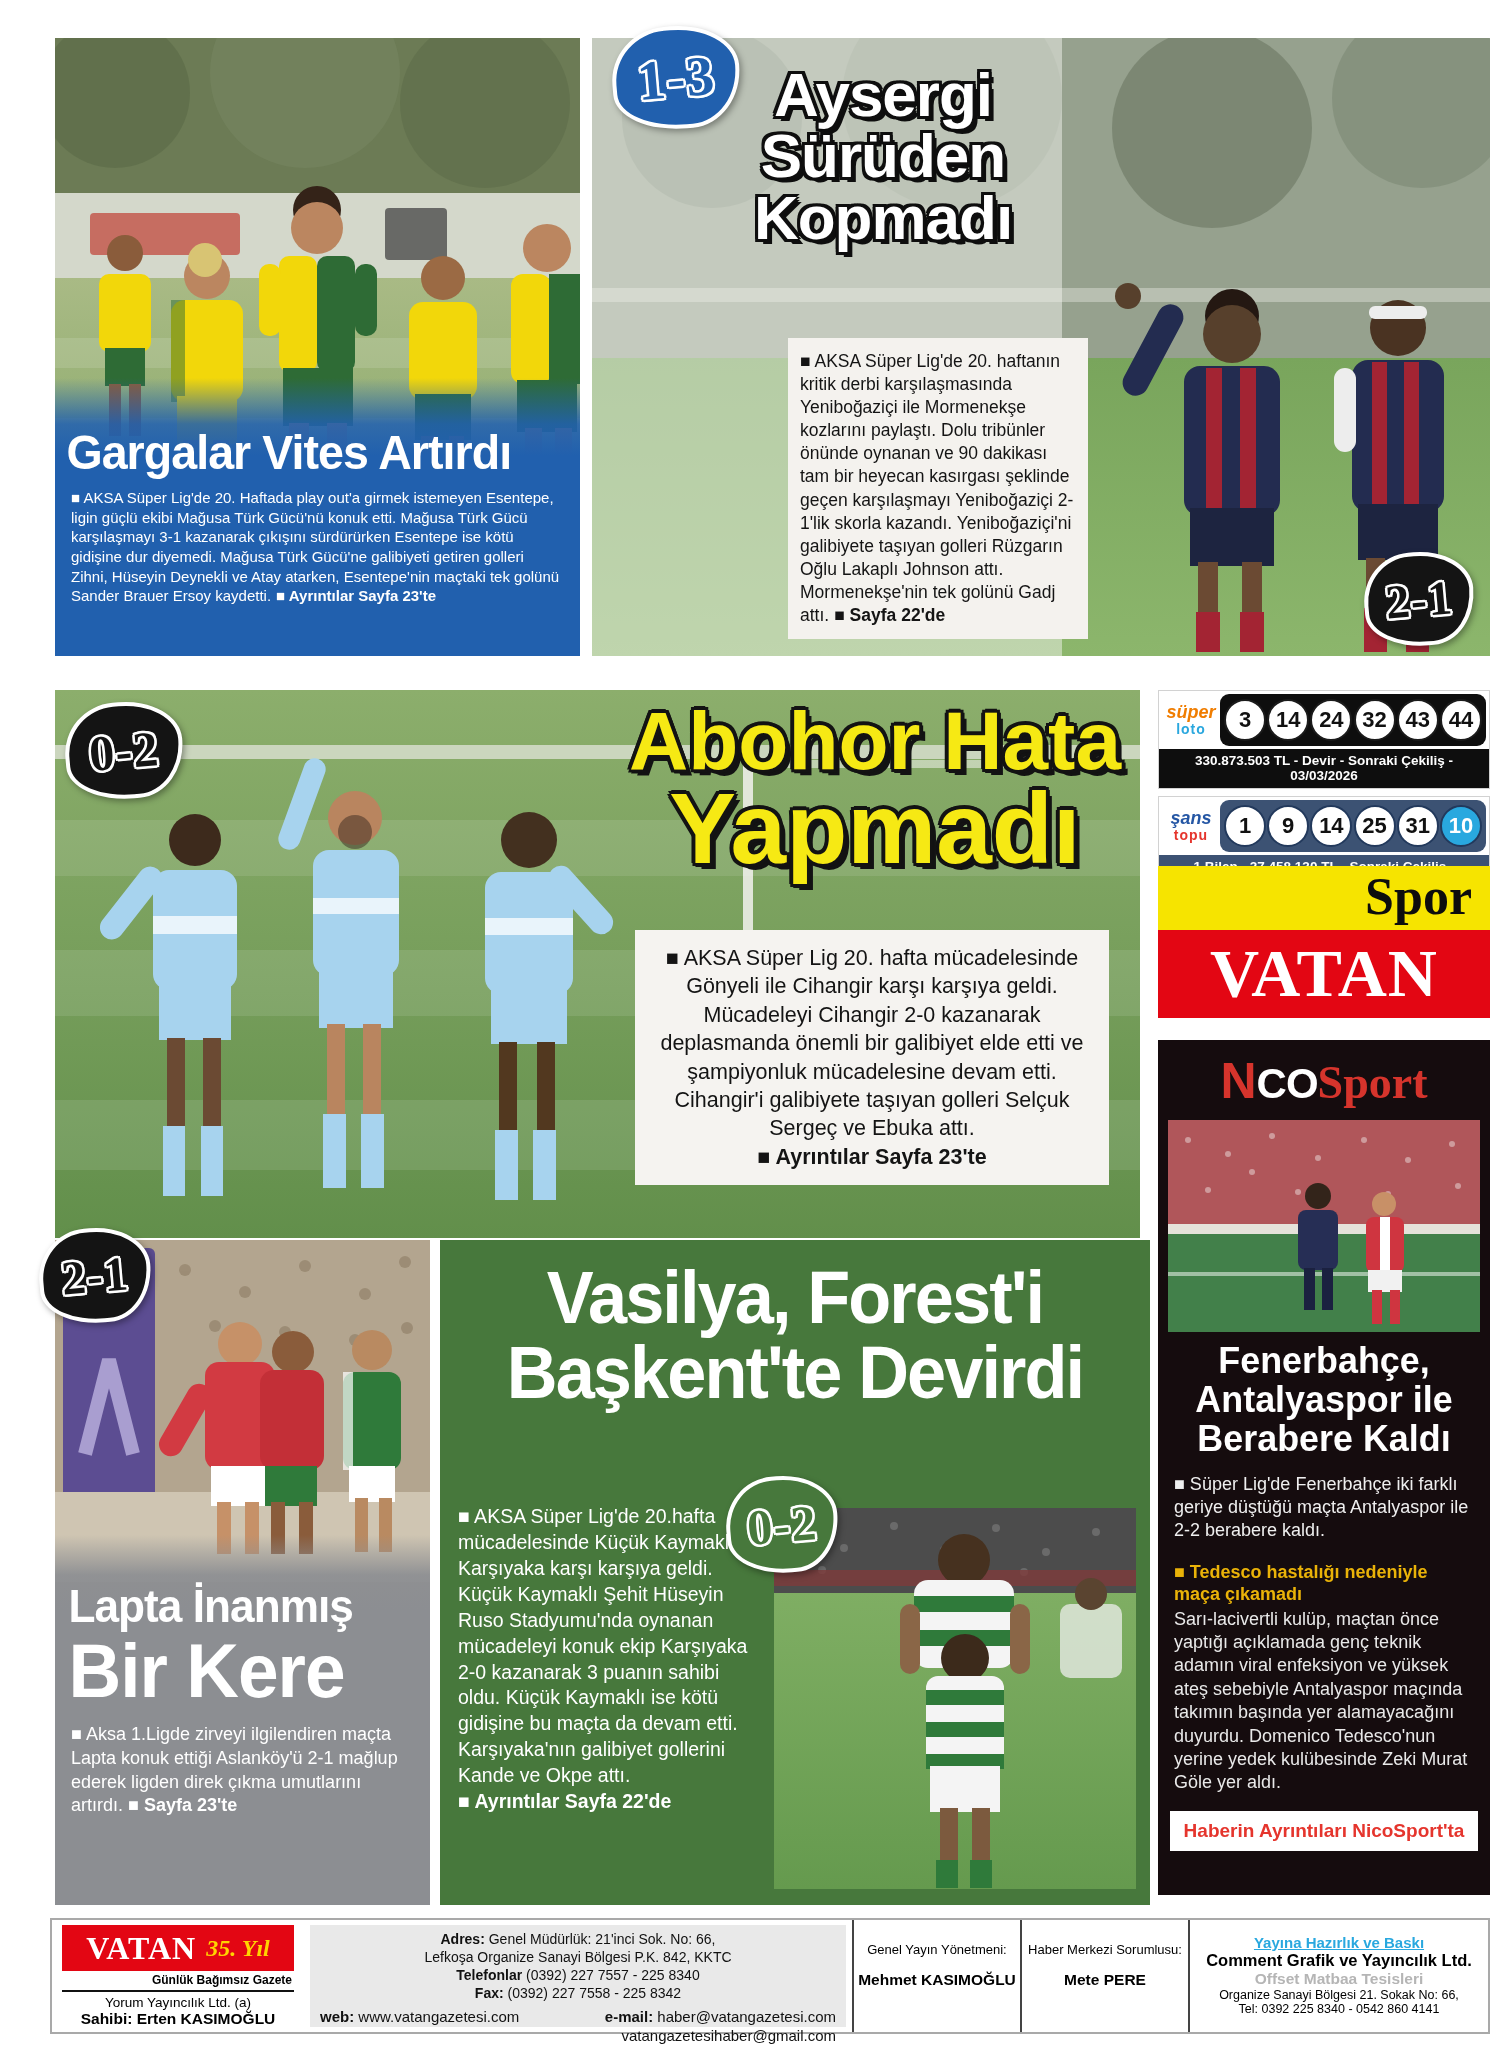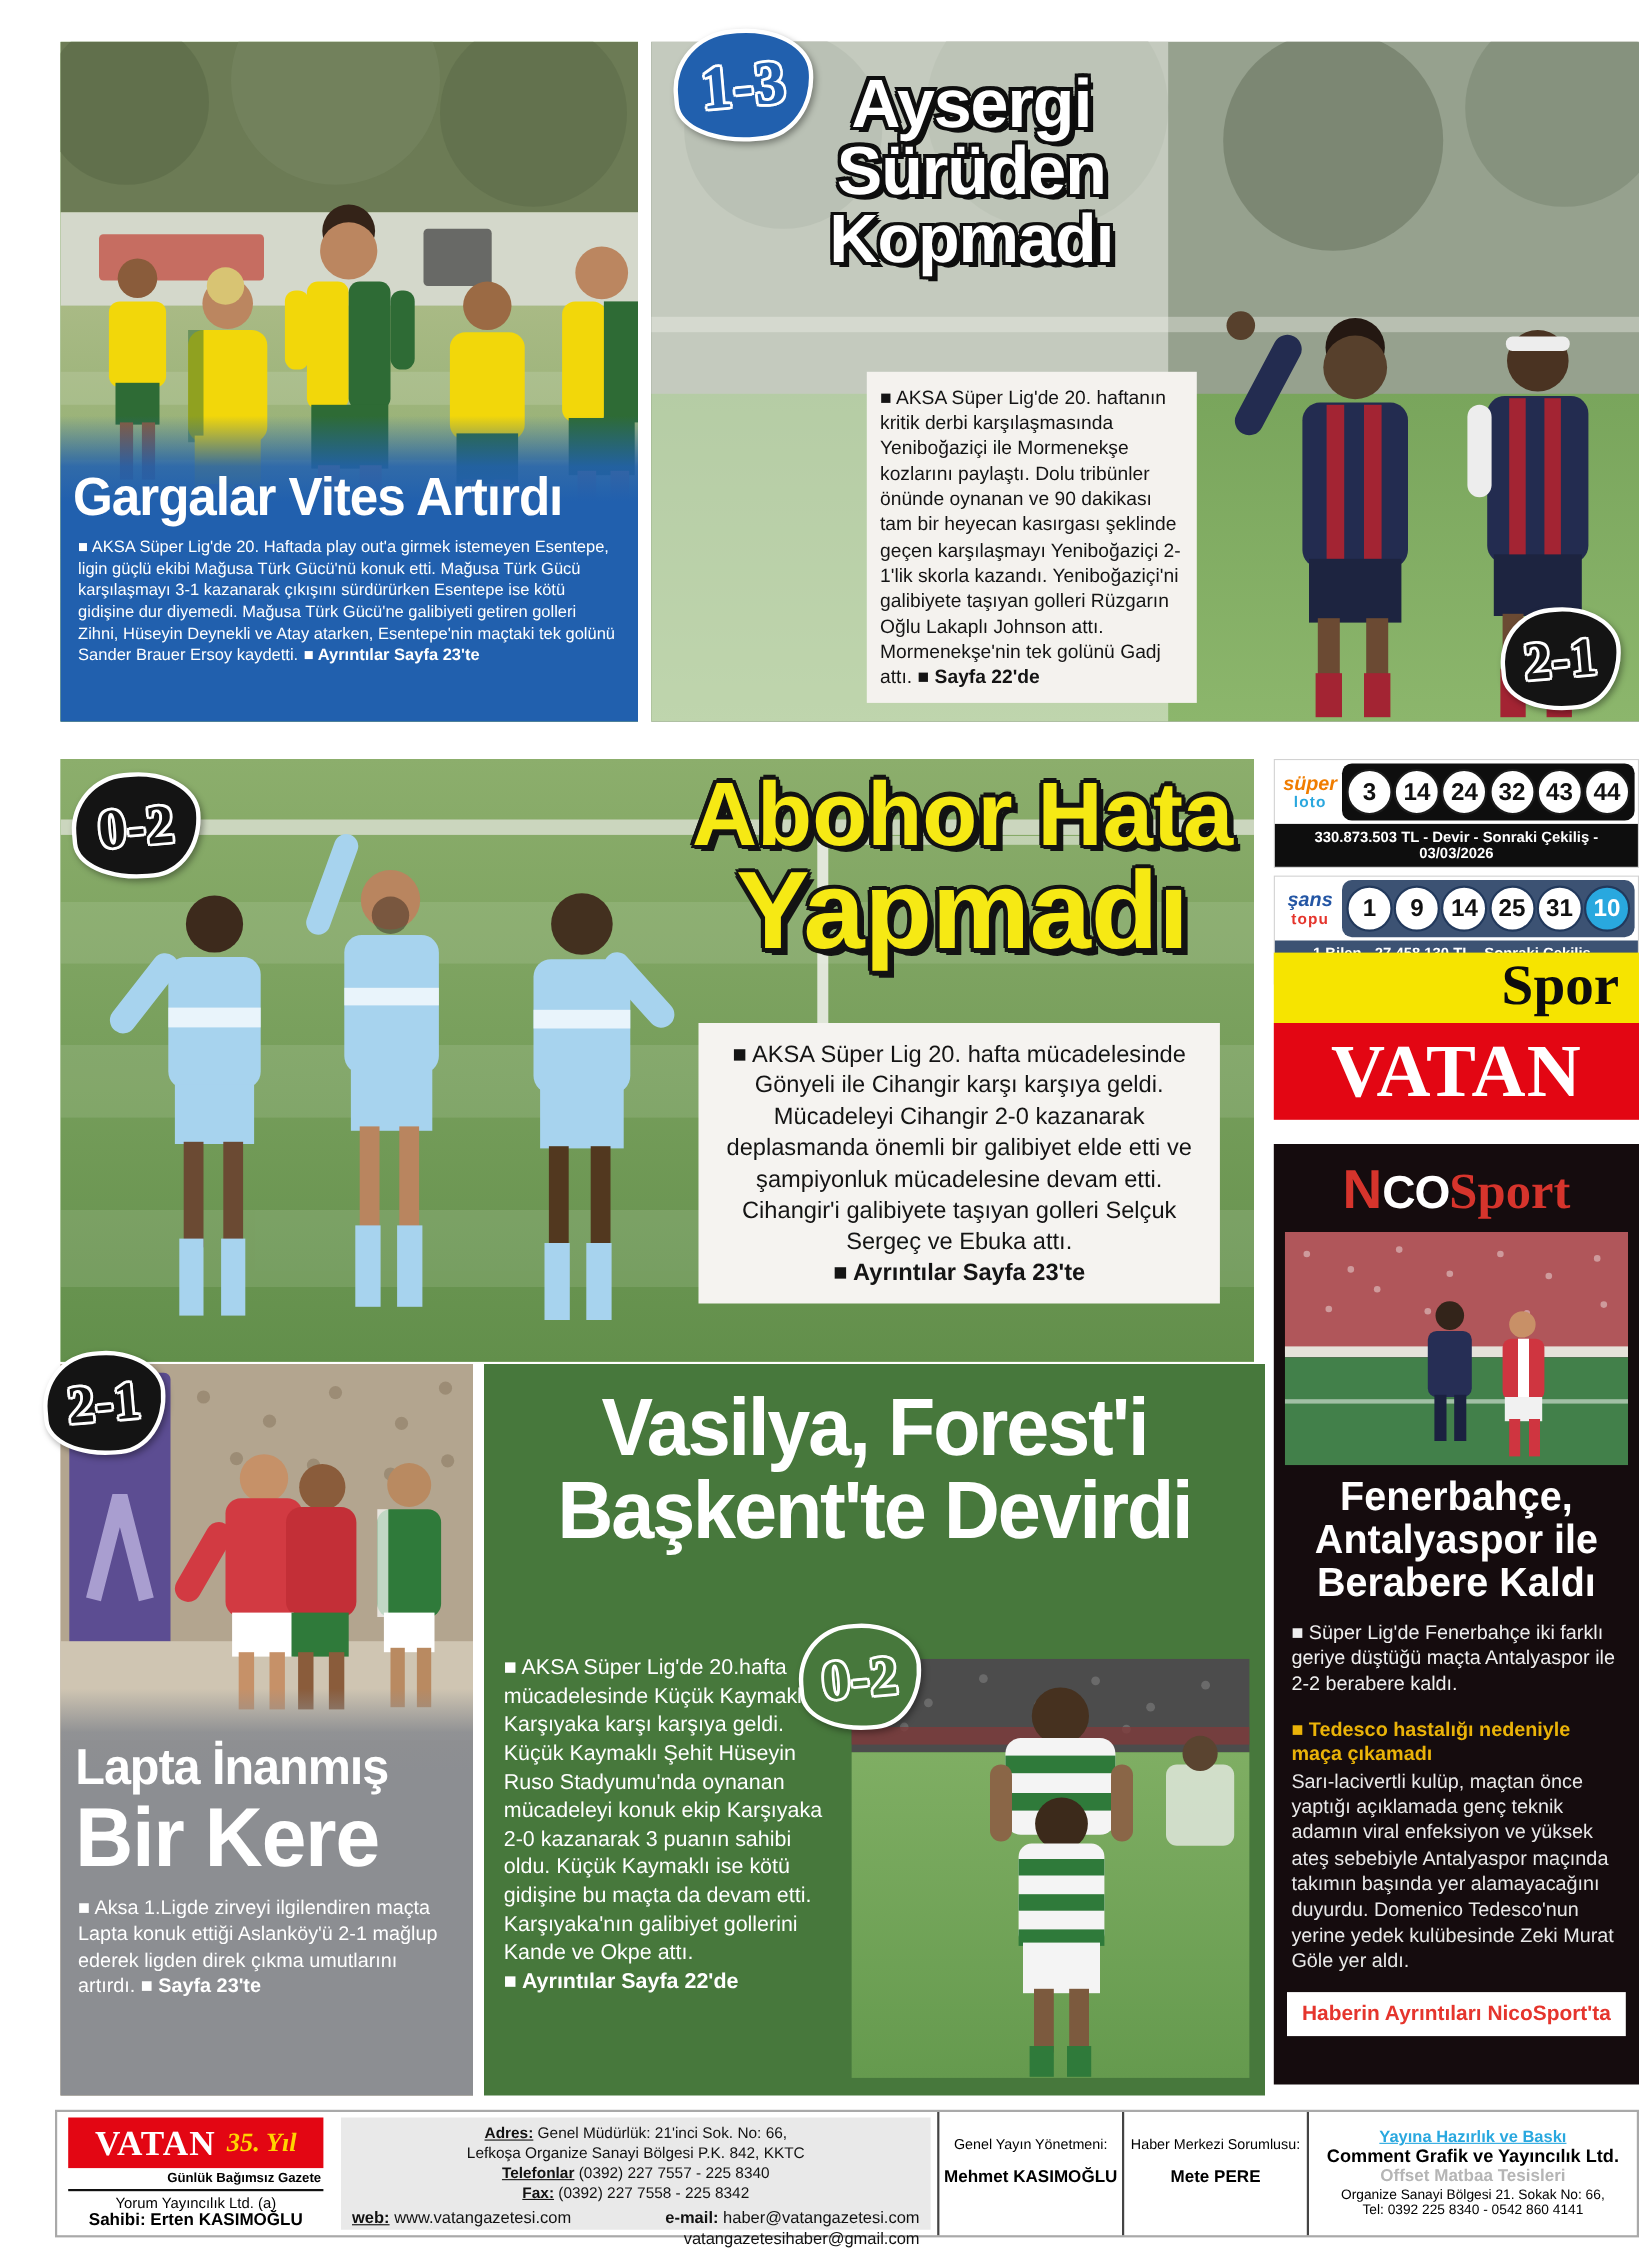--- a/index.html
+++ b/index.html
@@ -141,21 +141,21 @@
   .f-logo .vat { color:#fff; font-family:"Liberation Serif", serif; font-weight:bold; font-size:32px;
                  letter-spacing:1px; }
   .f-logo .yr  { color:#ffd400; font-family:"Liberation Serif", serif; font-style:italic;
                  font-weight:bold; font-size:24px; }
   .f-tag { font-size:12px; font-weight:bold; text-align:right; padding:2px 2px 3px;
            border-bottom:2.5px solid #111; }
   .f-comp { font-size:13.5px; text-align:center; padding-top:3px; }
   .f-owner { font-size:15.5px; font-weight:bold; text-align:center; }
   .f-col2 { flex:1; background:#e9e9e9; margin:5px 6px; padding:6px 10px 4px; font-size:14px;
             text-align:center; color:#111; line-height:1.28; }
-  .f-col2 b.u { text-decoration:underline; }
+  .f-col2 b.u { }
   .f-webrow { display:flex; justify-content:space-between; align-items:flex-start;
               font-size:15px; margin-top:4px; text-align:left; }
   .f-webrow .em { text-align:right; }
   .f-col3, .f-col4 { width:168px; border-left:2px solid #444; text-align:center; padding-top:22px; }
   .f-role { font-size:13px; }
   .f-name { font-size:15.5px; font-weight:bold; margin-top:14px; }
   .f-col5 { width:300px; border-left:2px solid #444; text-align:center; padding-top:14px; }
   .f-print-label { color:#29a8df; font-weight:bold; font-size:15px; text-decoration:underline; }
   .f-print-co { font-weight:bold; font-size:16.5px; }
   .f-print-fac { color:#b5b5b5; font-weight:bold; font-size:15.5px; }

